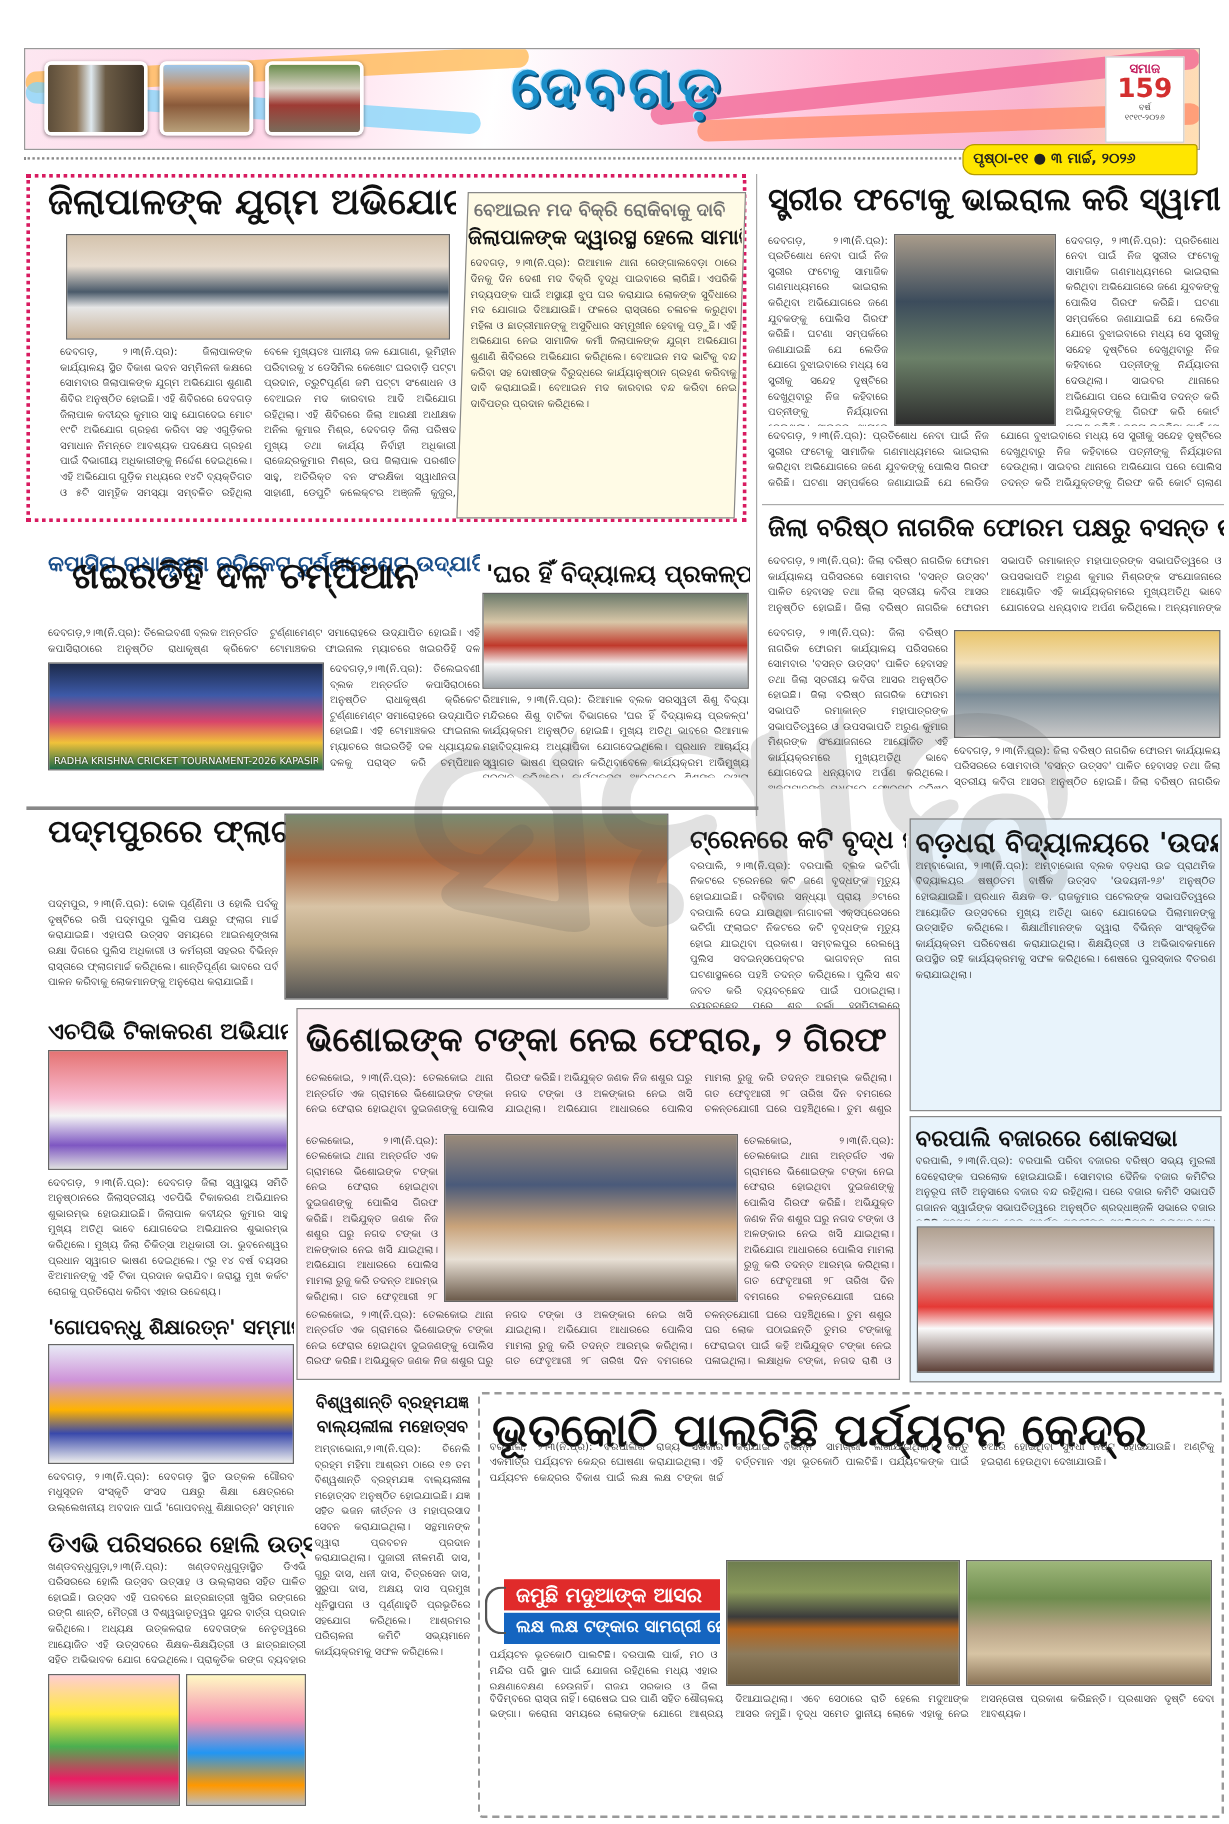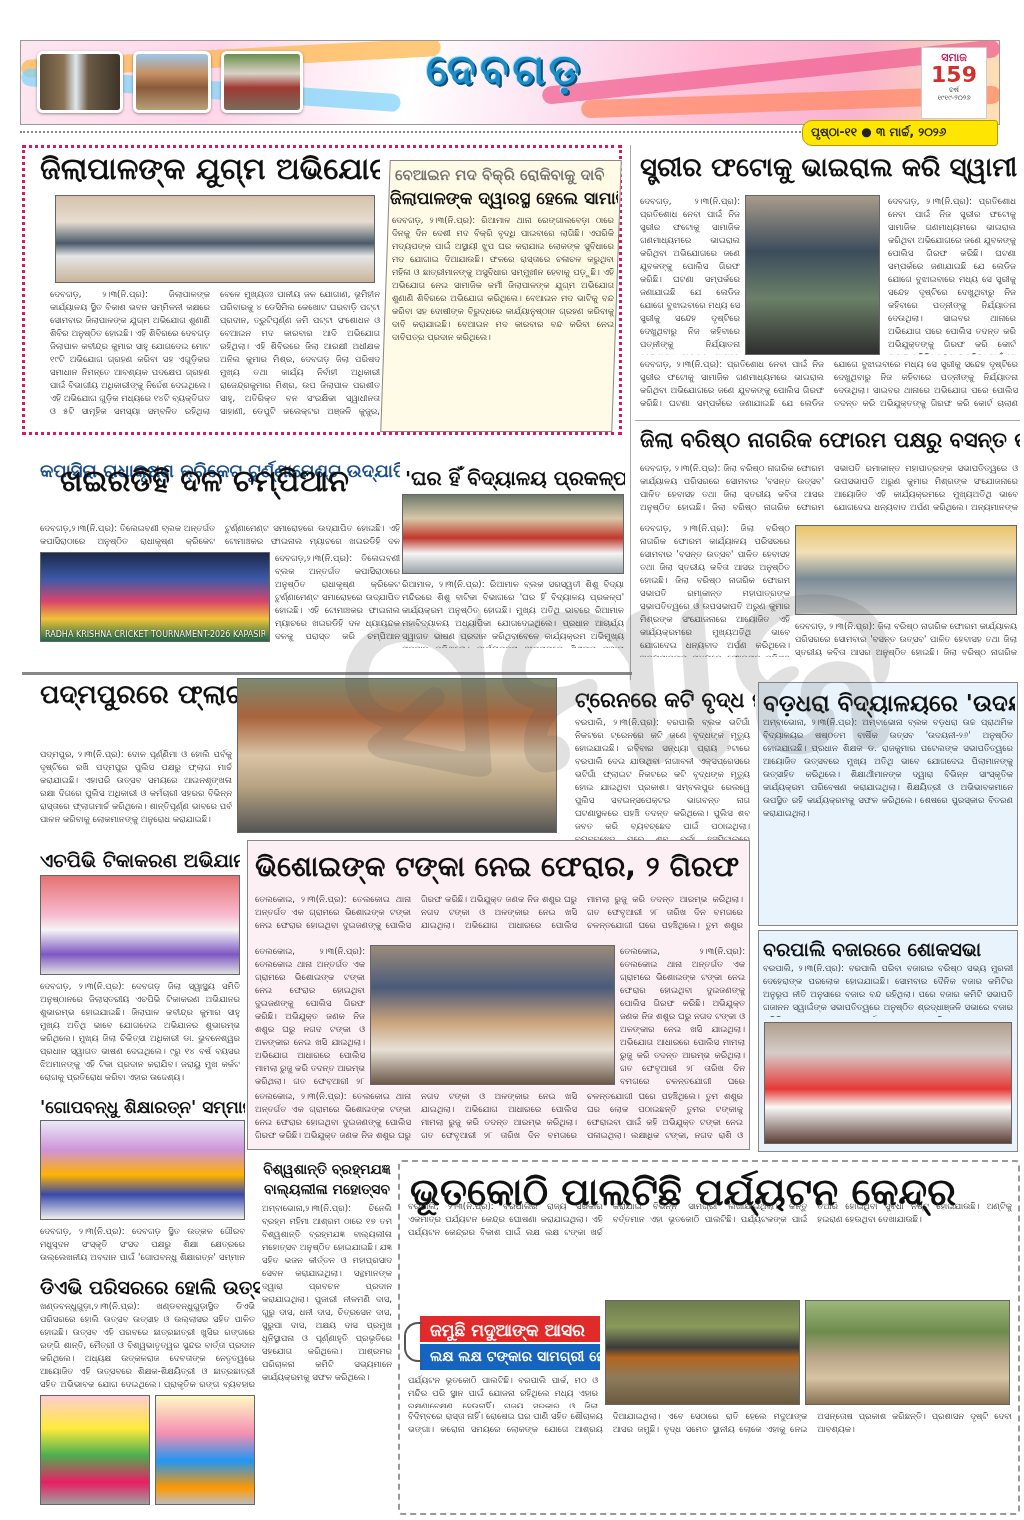--- a/index.html
+++ b/index.html
@@ -5,21 +5,21 @@
   * { box-sizing: border-box; margin: 0; padding: 0; }
   html, body { width: 1024px; height: 1520px; background: #ffffff; overflow: hidden; }
   body { position: relative; font-family: "DejaVu Sans", sans-serif; color: #1a1a1a; }
   .abs { position: absolute; }
 
   
   .masthead { left: 20px; top: 40px; width: 980px; height: 85px; border: 1px solid #999;
     background: linear-gradient(100deg, #fde7f1 0%, #ffd6e8 20%, #fff 40%, #fce1f0 55%, #ffc2d9 70%, #f9b4cf 85%, #ffe0b3 100%); overflow: hidden; }
   .stripe { position: absolute; height: 18px; border-radius: 9px; opacity: .75; }
   .photo { position: absolute; top: 10px; height: 62px; border: 3px solid #fff; border-radius: 6px; box-shadow: 0 1px 3px rgba(0,0,0,.4); }
-  .title-main { position: absolute; left: 405px; top: 4px; font-size: 42px; font-weight: bold; color: #1b8ec9;
+  .title-main { position: absolute; left: 405px; top: 4px; font-size: 48px; font-weight: bold; color: #1b8ec9;
     text-shadow: 2px 2px 0 #0b4f7a, -1px -1px 0 #a9e3ff; letter-spacing: 4px; font-family: "DejaVu Sans", sans-serif; }
   .logo-box { position: absolute; right: 12px; top: 6px; width: 66px; height: 72px; background: #fff; border: 1px solid #ccc; text-align: center; }
   .logo-top { color: #c2185b; font-size: 11px; font-weight: bold; margin-top: 3px; }
   .logo-num { color: #d32f2f; font-size: 22px; font-weight: bold; line-height: 22px; }
   .logo-yrs { font-size: 7px; color: #333; }
   .page-tag { left: 802px; top: 120px; width: 196px; height: 26px; background: #ffe600; border: 1px solid #b59b00; border-radius: 10px 3px 3px 10px;
     font-size: 12px; font-weight: bold; color: #222; padding: 4px 8px; }
   .dots-line { height: 0; border-top: 2px dotted #8a8a8a; }
 
   

